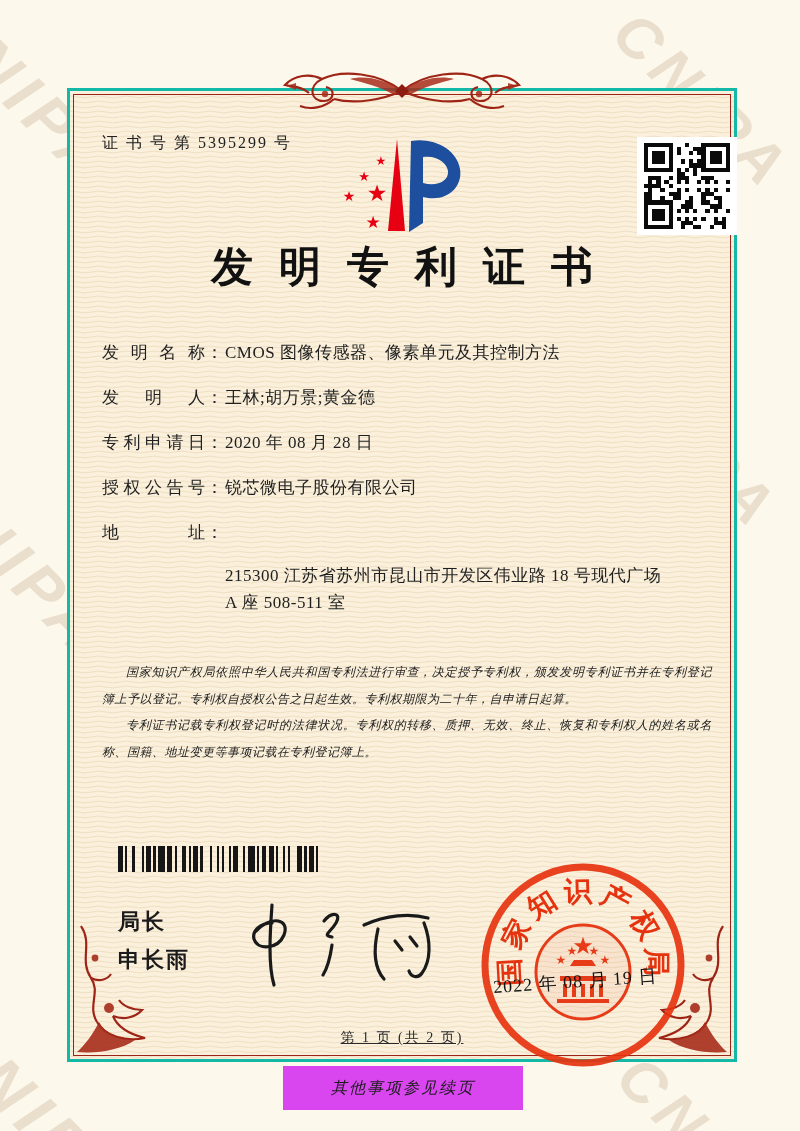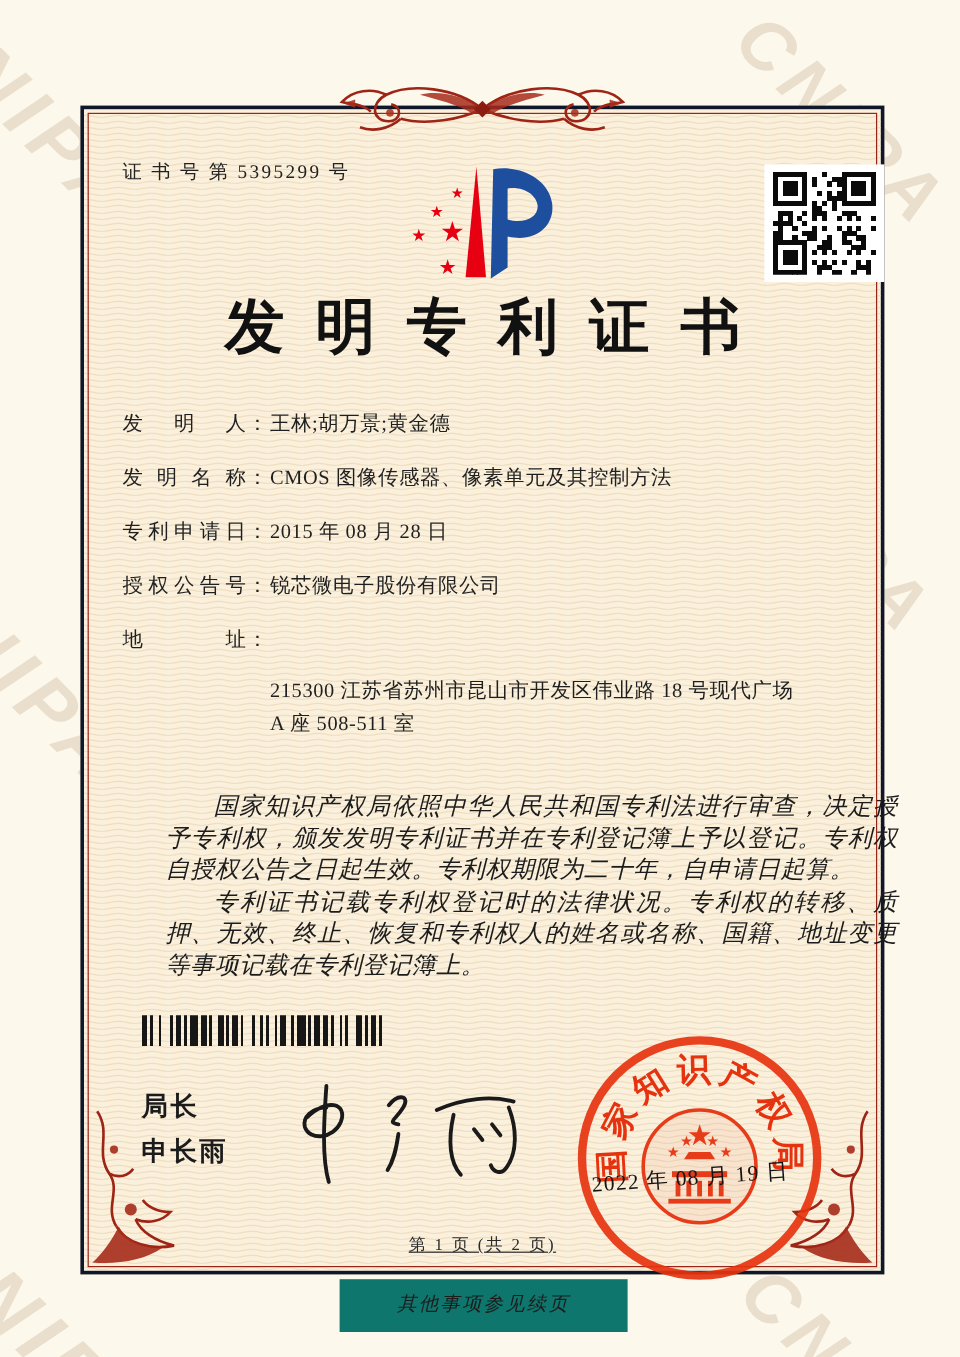--- a/index.html
+++ b/index.html
@@ -20,21 +20,21 @@
   .wm2 { left:648px; top:-2px;  font-size:60px; transform:rotate(45deg); }
   .wm3 { left:636px; top:338px; font-size:60px; transform:rotate(45deg); }
   .wm4 { left:-44px; top:452px; font-size:64px; transform:rotate(45deg); }
   .wm5 { left:-24px; top:1002px; font-size:66px; transform:rotate(45deg); }
   .wm6 { left:652px; top:1042px; font-size:60px; transform:rotate(45deg); }
   .wm7 { left:170px; top:330px; font-size:104px; color:rgba(216,128,100,0.09); transform:rotate(45deg); }
 
   
   .frame {
     position:absolute; left:67px; top:88px; width:670px; height:974px;
-    border:3px solid #0f172a; background:#faf0dc; z-index:2;
+    border:3px solid #14b8a6; background:#faf0dc; z-index:2;
   }
   .frame::before {
     content:""; position:absolute; inset:3px; border:1px solid #9a2418;
     pointer-events:none; z-index:4;
   }
   .waves { position:absolute; inset:0; width:100%; height:100%; z-index:0; }
   .waves path { fill:none; stroke:#eddbbc; stroke-width:1; opacity:0.85; }
 
   .top-ornament {
     position:absolute; left:50%; top:-27px; transform:translateX(-50%);
@@ -52,42 +52,42 @@
   .logo { position:absolute; left:263px; top:44px; width:130px; height:104px; z-index:6; }
   .qr-box {
     position:absolute; left:567px; top:46px; width:100px; height:98px;
     background:#ffffff; z-index:6;
   }
   .qr-box svg { position:absolute; left:7px; top:6px; }
 
   
   .title {
     position:absolute; left:0; top:148px; width:100%; text-align:center;
-    font-size:50px; font-weight:bold; color:#111; letter-spacing:26px;
+    font-size:42px; font-weight:bold; color:#111; letter-spacing:26px;
     padding-left:26px; z-index:6;
   }
 
   
   .fields { position:absolute; left:32px; top:248px; width:610px; z-index:6; font-size:17px; color:#1f1f1f; }
   .field-row { margin-bottom:18px; line-height:27px; }
   .field-row.address { margin-bottom:8px; }
   .flabel {
     display:inline-block; width:104px; text-align:justify; text-align-last:justify;
     letter-spacing:1px; vertical-align:top;
   }
   .fcolon { display:inline-block; vertical-align:top; margin-right:2px; }
   .fvalue { display:inline-block; vertical-align:top; letter-spacing:0.5px; }
   .fvalue.addr { width:452px;margin-top:43px; }
   .grant-gap { display:inline-block; width:64px; }
 
   
   .paras {
     position:absolute; left:32px; top:568px; width:610px; z-index:6;
-    font-size:20px; font-style:italic; line-height:26.5px; color:#1c1c1c;
-    text-align:justify; letter-spacing:0.5px;margin-left:36px;
+    font-size:12px; font-style:italic; line-height:26.5px; color:#1c1c1c;
+    text-align:justify; letter-spacing:0.5px;
   }
   .paras p { text-indent:2em; }
 
   
   .barcode { position:absolute; left:48px; top:755px; z-index:6; }
   .barcode rect { fill:#161616; }
 
   .sig-role { position:absolute; left:48px; top:816px; font-size:22px; font-weight:600;
     font-family:"Liberation Sans","DejaVu Sans",sans-serif; color:#1b1b1b; z-index:6; letter-spacing:2px;}
   .sig-name { position:absolute; left:48px; top:854px; font-size:22px; font-weight:600;
@@ -103,21 +103,21 @@
   }
 
   .page-indicator {
     position:absolute; left:0; top:938px; width:100%; text-align:center;
     font-size:14px; color:#2a2a2a; letter-spacing:2px; z-index:6;text-decoration:underline;
   }
 
   
   .continuation {
     position:absolute; left:283px; top:1066px; width:240px; height:44px;
-    background:#0f766e; z-index:3; text-align:center; line-height:44px;
+    background:#d946ef; z-index:3; text-align:center; line-height:44px;
     font-size:16px; font-style:italic; color:#1c1c1c; letter-spacing:2px;
   }
 </style>
 </head>
 <body>
 
 <div class="page">
 
   <span class="wm wm1">CNIPA</span>
   <span class="wm wm2">CNIPA</span>
@@ -588,27 +588,27 @@
           <rect x="53.24" y="81.90" width="4.25" height="4.25"></rect>
           <rect x="65.52" y="81.90" width="4.25" height="4.25"></rect>
           <rect x="77.81" y="81.90" width="4.25" height="4.25"></rect>
         </svg>
     </div>
 
     <div class="title">发明专利证书</div>
 
     <div class="fields">
       <div class="field-row">
+        <span class="flabel">发明名称</span><span class="fcolon">：</span><span class="fvalue">CMOS 图像传感器、像素单元及其控制方法</span>
+      </div>
+      <div class="field-row">
         <span class="flabel">发明人</span><span class="fcolon">：</span><span class="fvalue">王林;胡万景;黄金德</span>
       </div>
       <div class="field-row">
-        <span class="flabel">发明名称</span><span class="fcolon">：</span><span class="fvalue">CMOS 图像传感器、像素单元及其控制方法</span>
-      </div>
-      <div class="field-row">
-        <span class="flabel">专利申请日</span><span class="fcolon">：</span><span class="fvalue">2015 年 08 月 28 日</span>
+        <span class="flabel">专利申请日</span><span class="fcolon">：</span><span class="fvalue">2020 年 08 月 28 日</span>
       </div>
       <div class="field-row">
         <span class="flabel">授权公告号</span><span class="fcolon">：</span><span class="fvalue">锐芯微电子股份有限公司</span>
       </div>
       <div class="field-row address">
         <span class="flabel">地址</span><span class="fcolon">：</span><span class="fvalue addr">215300 江苏省苏州市昆山市开发区伟业路 18 号现代广场 A 座 508-511 室</span>
       </div>
     </div>
 
     <div class="paras">

